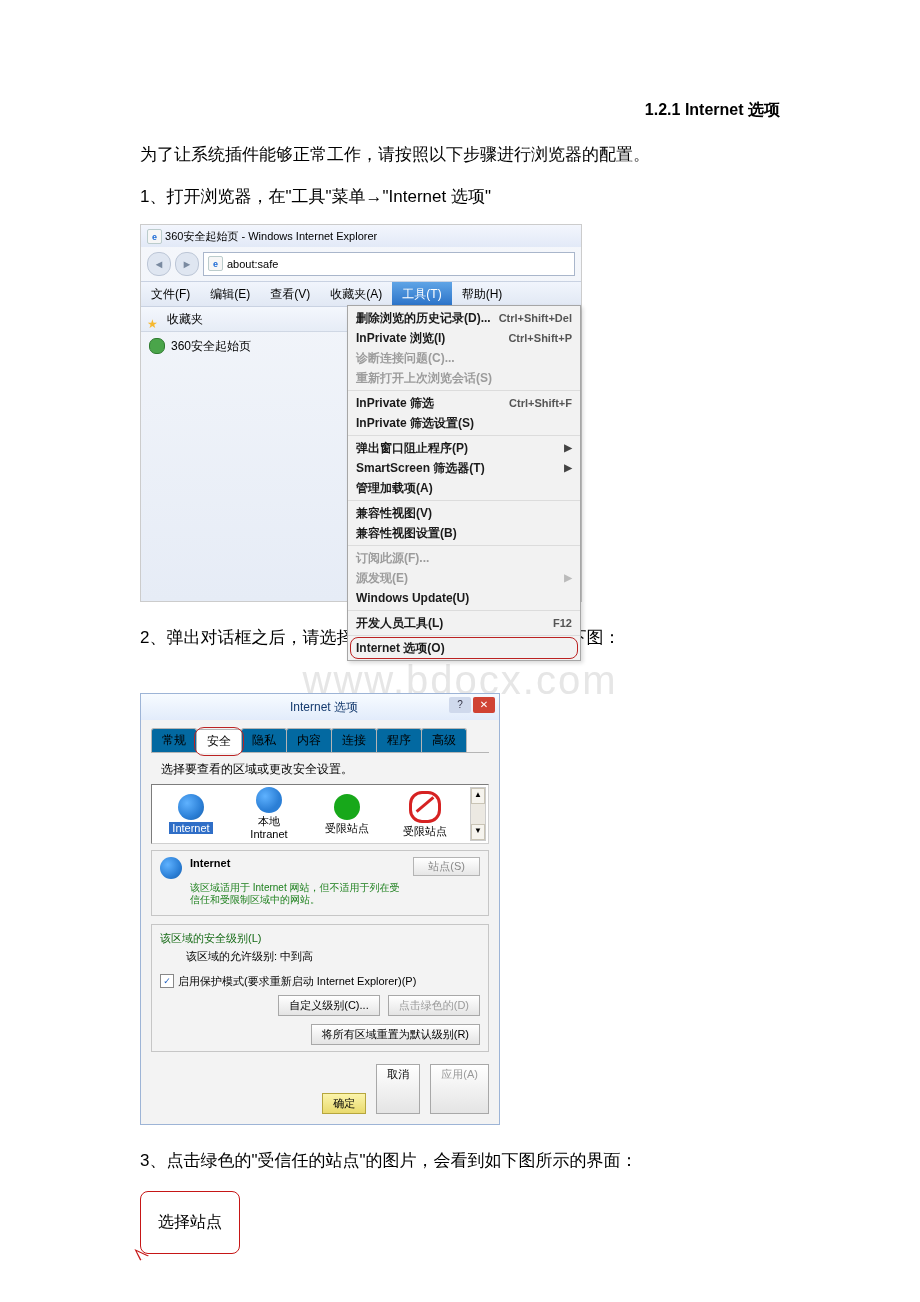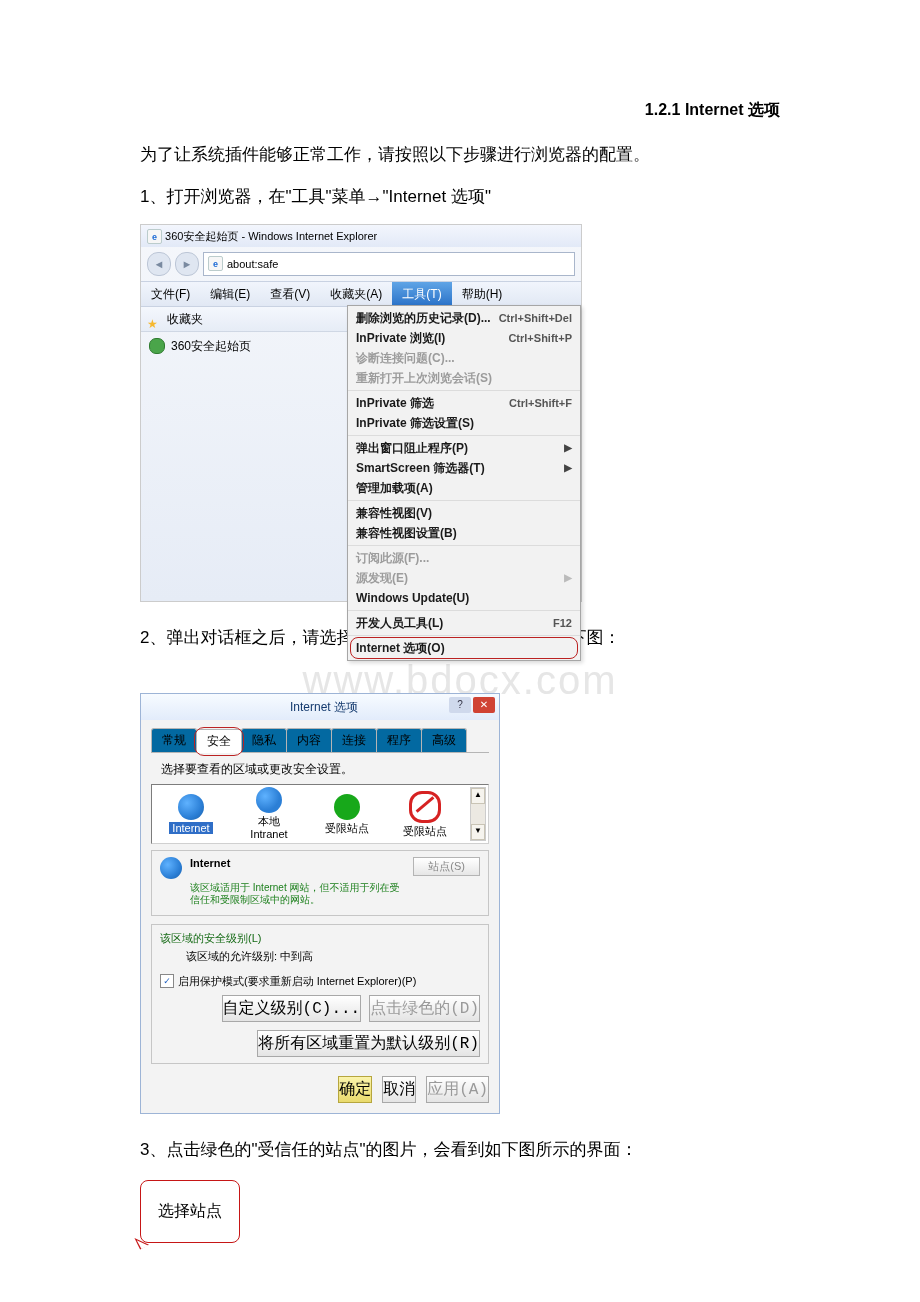--- a/index.html
+++ b/index.html
@@ -316,33 +316,32 @@
   .bullets { font-size: 10px; color: #1e801e; line-height: 1.3; }
 
   .chk-line { font-size: 11px; margin-top: 10px; display: flex; align-items: center; gap: 4px; }
   .winchk { width: 12px; height: 12px; border: 1px solid #888; background: #fff; display: inline-flex; align-items: center; justify-content: center; font-size: 9px; color: #2060c0; }
 
   .s2-row-btns { display: flex; justify-content: flex-end; gap: 8px; margin-top: 6px; }
   .s2-row-btns.single { margin-top: 8px; }
   .winbutton {
     border: 1px solid #a8a8a8;
     background: linear-gradient(#fff,#e4e4e4);
-    font-size: 16px;
-    padding: 2px 0;
-    font-family: Liberation Mono, monospace;
+    font-size: 11px;
+    padding: 2px 10px;
   }
   .winbutton.disabled { color: #9a9a9a; }
 
   .s2-bottom {
     display: flex;
     justify-content: flex-end;
     gap: 10px;
     margin-top: 12px;
   }
-  .winbutton.primary { background: linear-gradient(#fbf4ab, #e9da6d); border-color: #b6a63e; }
+  .winbutton.primary { background: linear-gradient(#fbf4ab, #e9da6d); border-color: #b6a63e; margin-top: 29px; }
 
   
   .callout {
     margin-top: 14px;
     position: relative;
     width: 100px;
   }
   .callout .box {
     border: 1.5px solid #c61616;
     border-radius: 8px;

